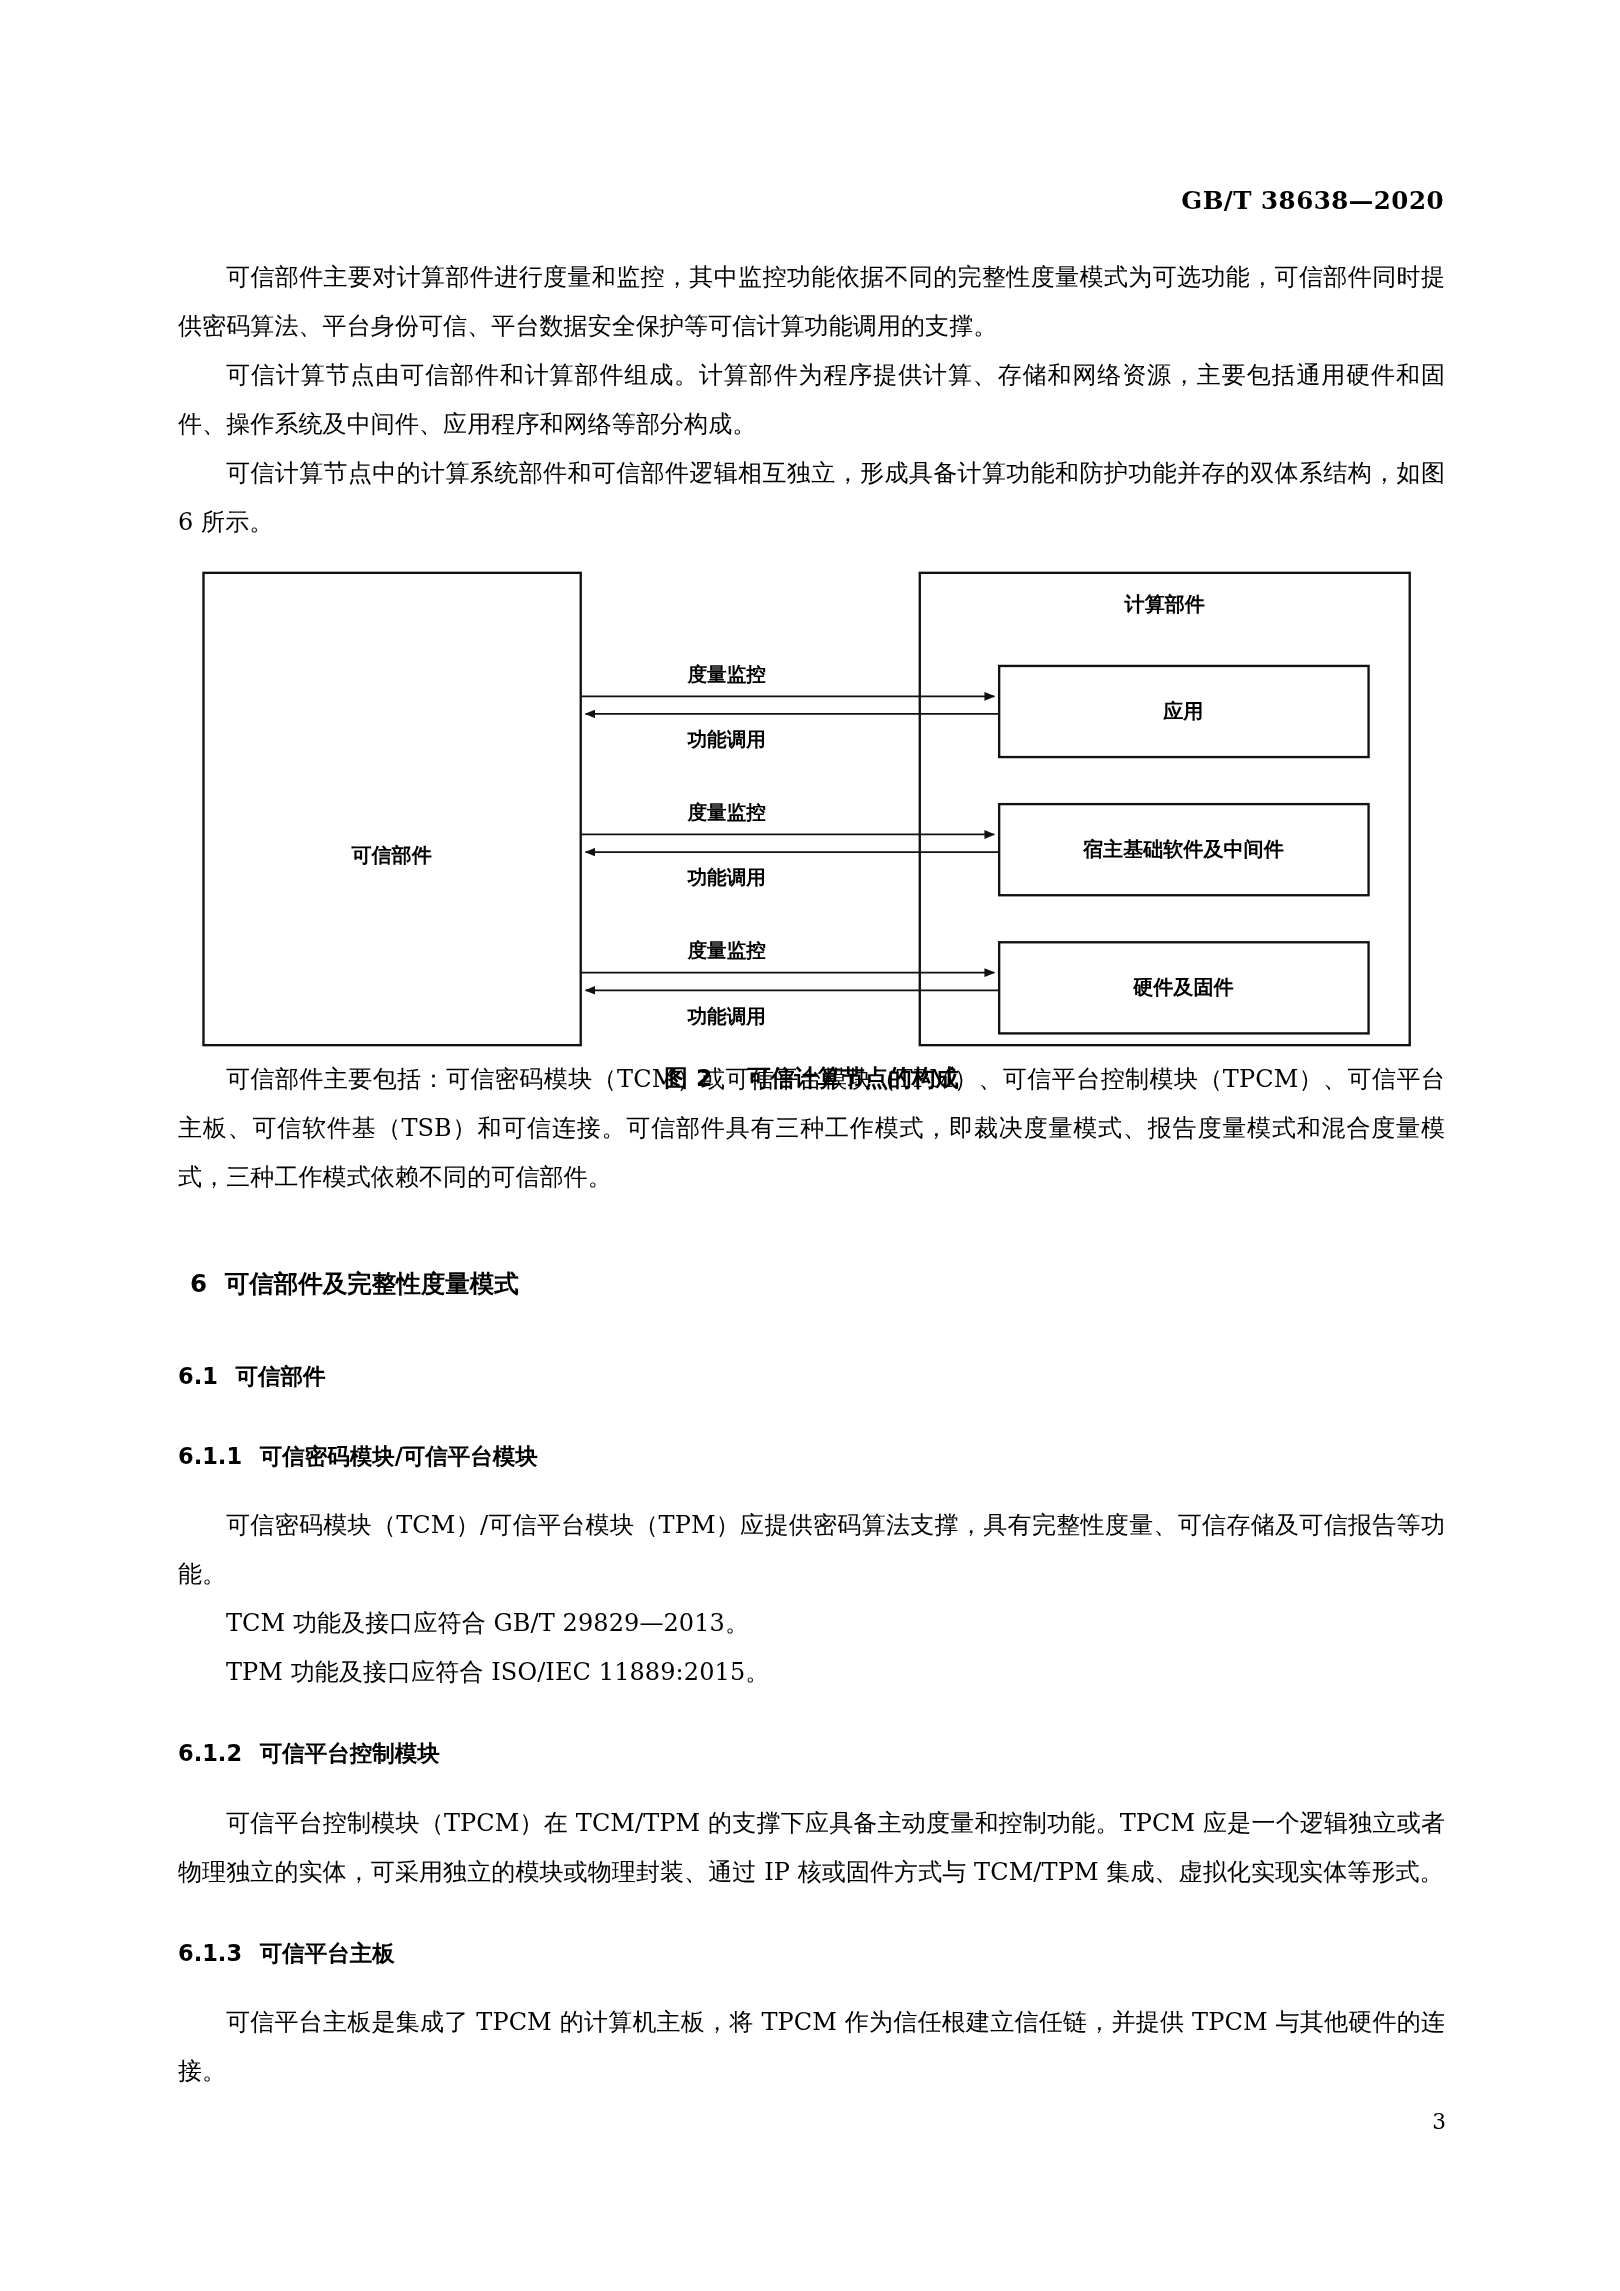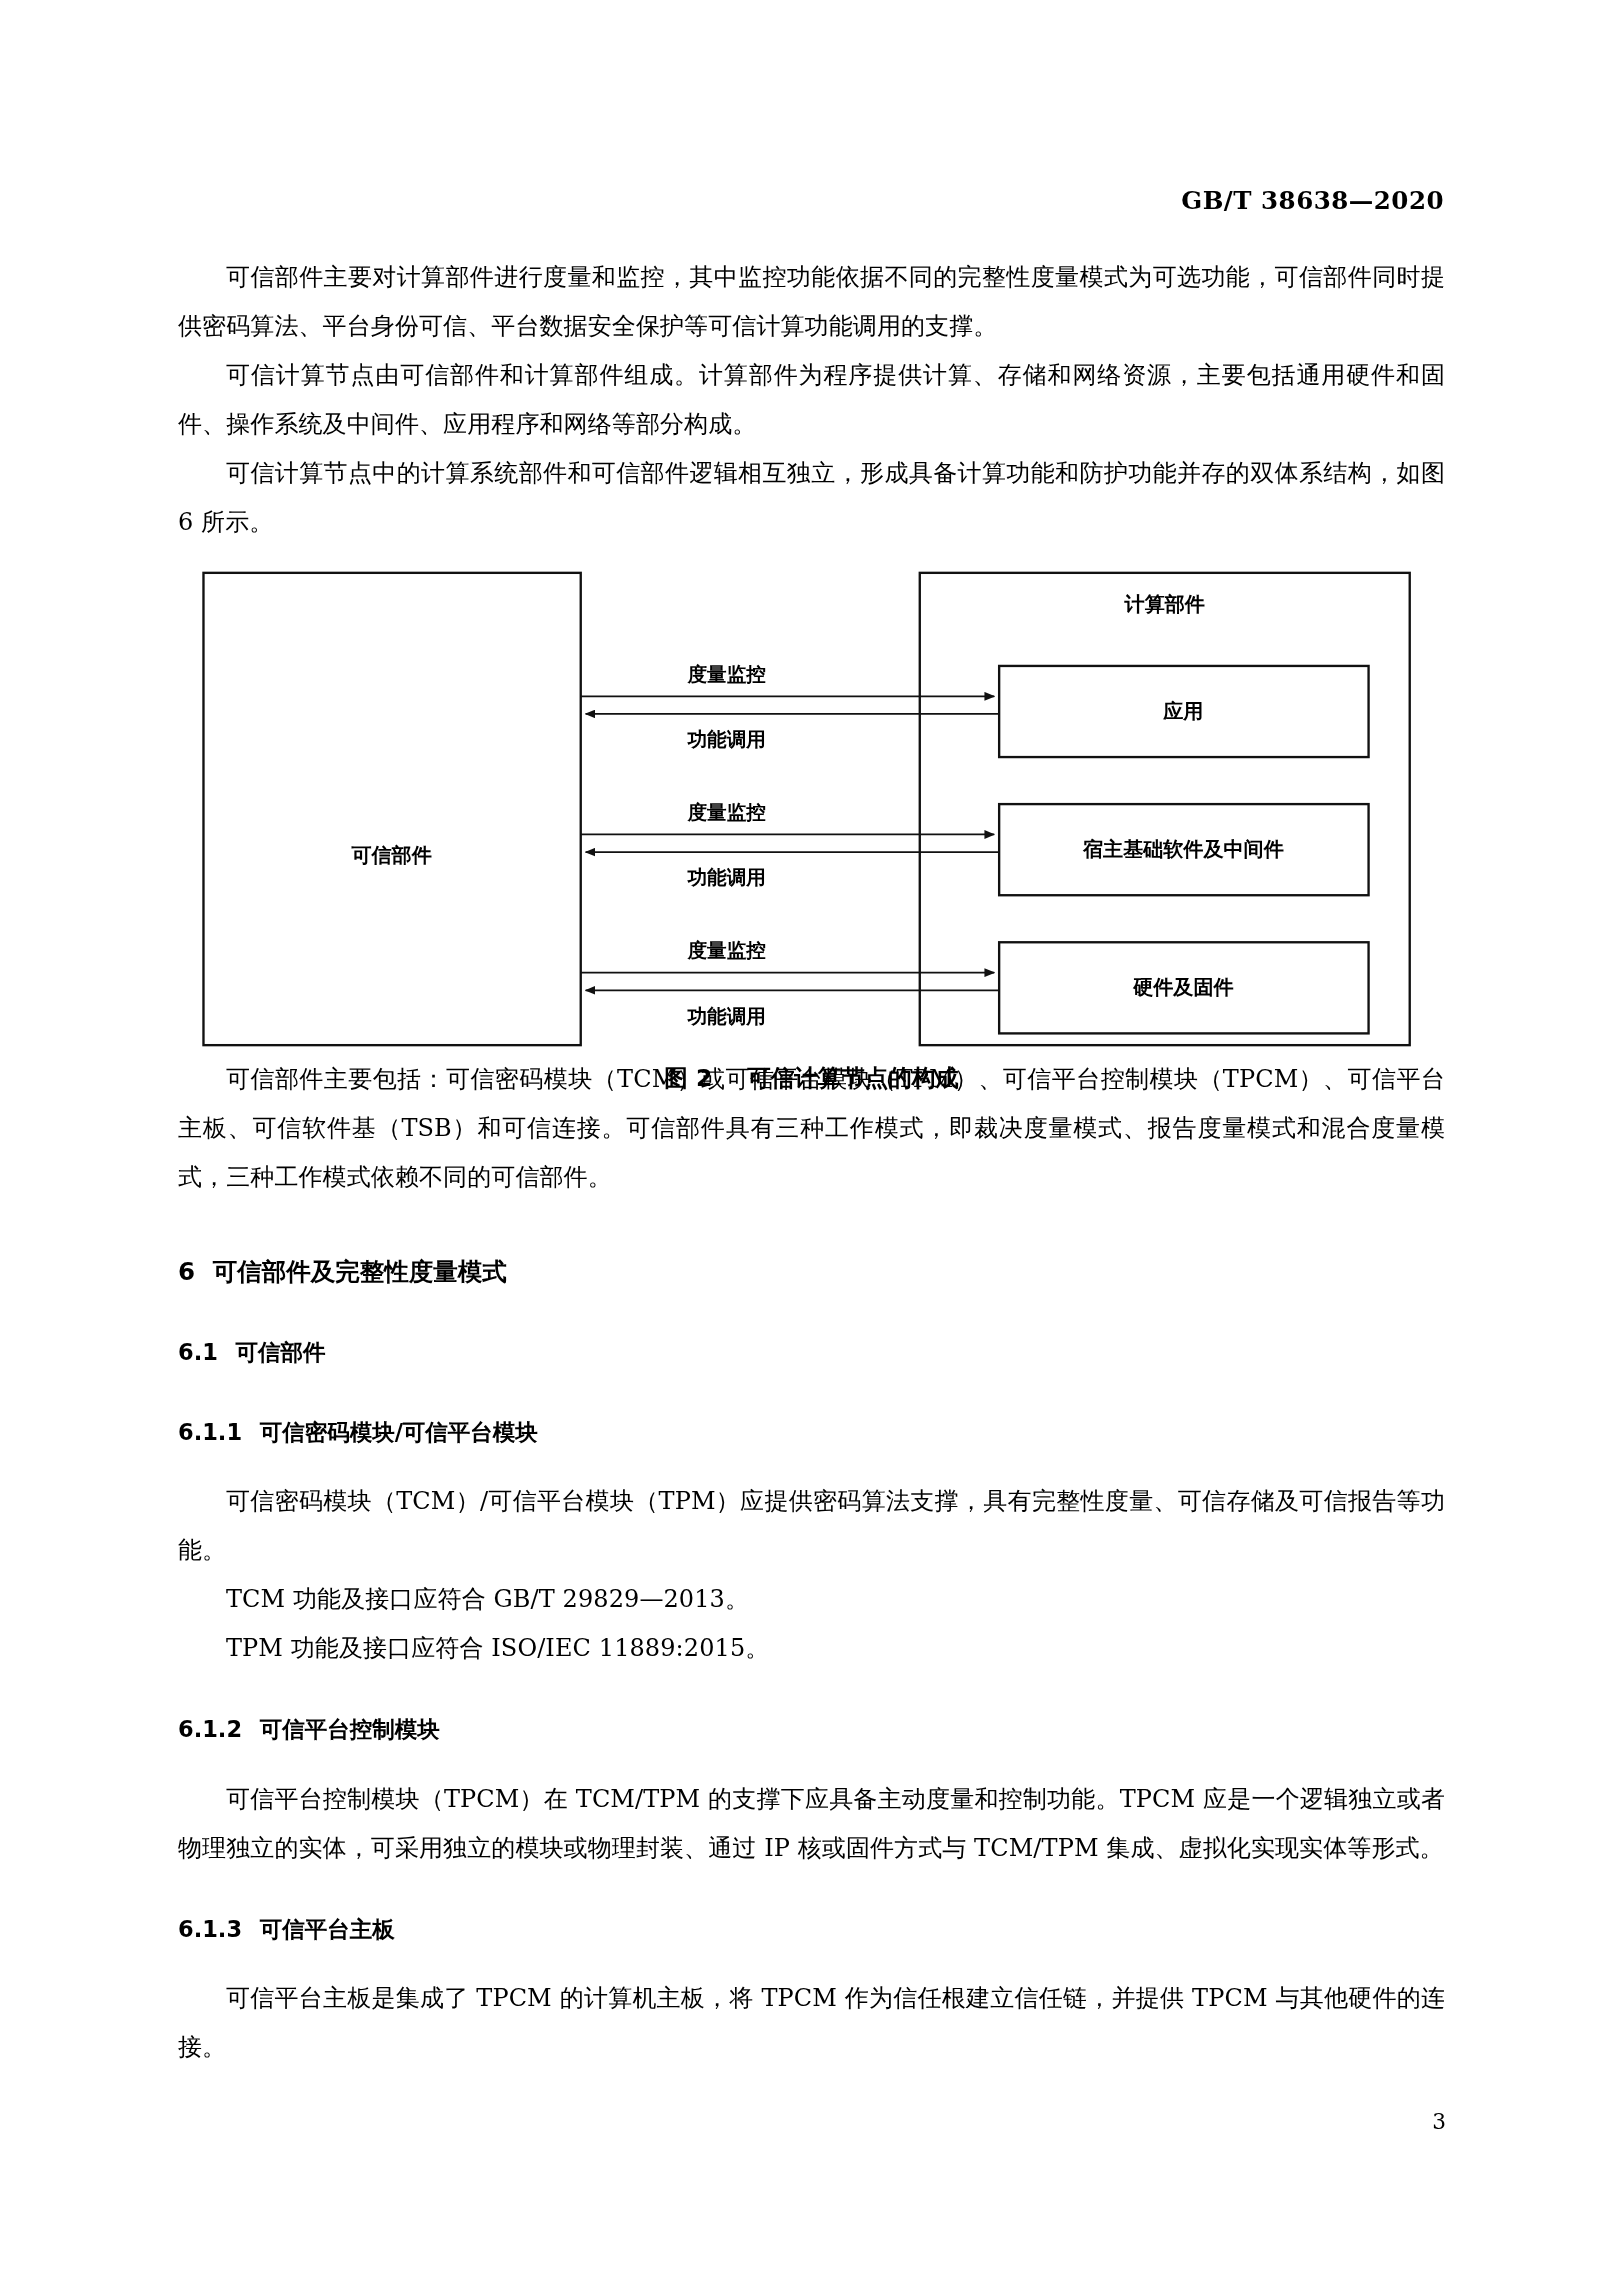--- a/index.html
+++ b/index.html
@@ -40,21 +40,21 @@
     margin: 0;
     font-family: "DejaVu Serif", "Liberation Serif", serif;
     font-size: 24px;
     line-height: 49px;
     text-align: justify;
     text-indent: 2em;
     letter-spacing: 0.1px;
     text-justify: inter-ideograph;
   }
   .h1 {
-    margin: 0;
+    margin: 12px;
     font-family: "DejaVu Sans", "Liberation Sans", sans-serif;
     font-weight: bold;
     font-size: 24.5px;
     line-height: 49px;
   }
   .h2, .h3 {
     margin: 0;
     font-family: "DejaVu Sans", "Liberation Sans", sans-serif;
     font-weight: bold;
     font-size: 22.5px;

